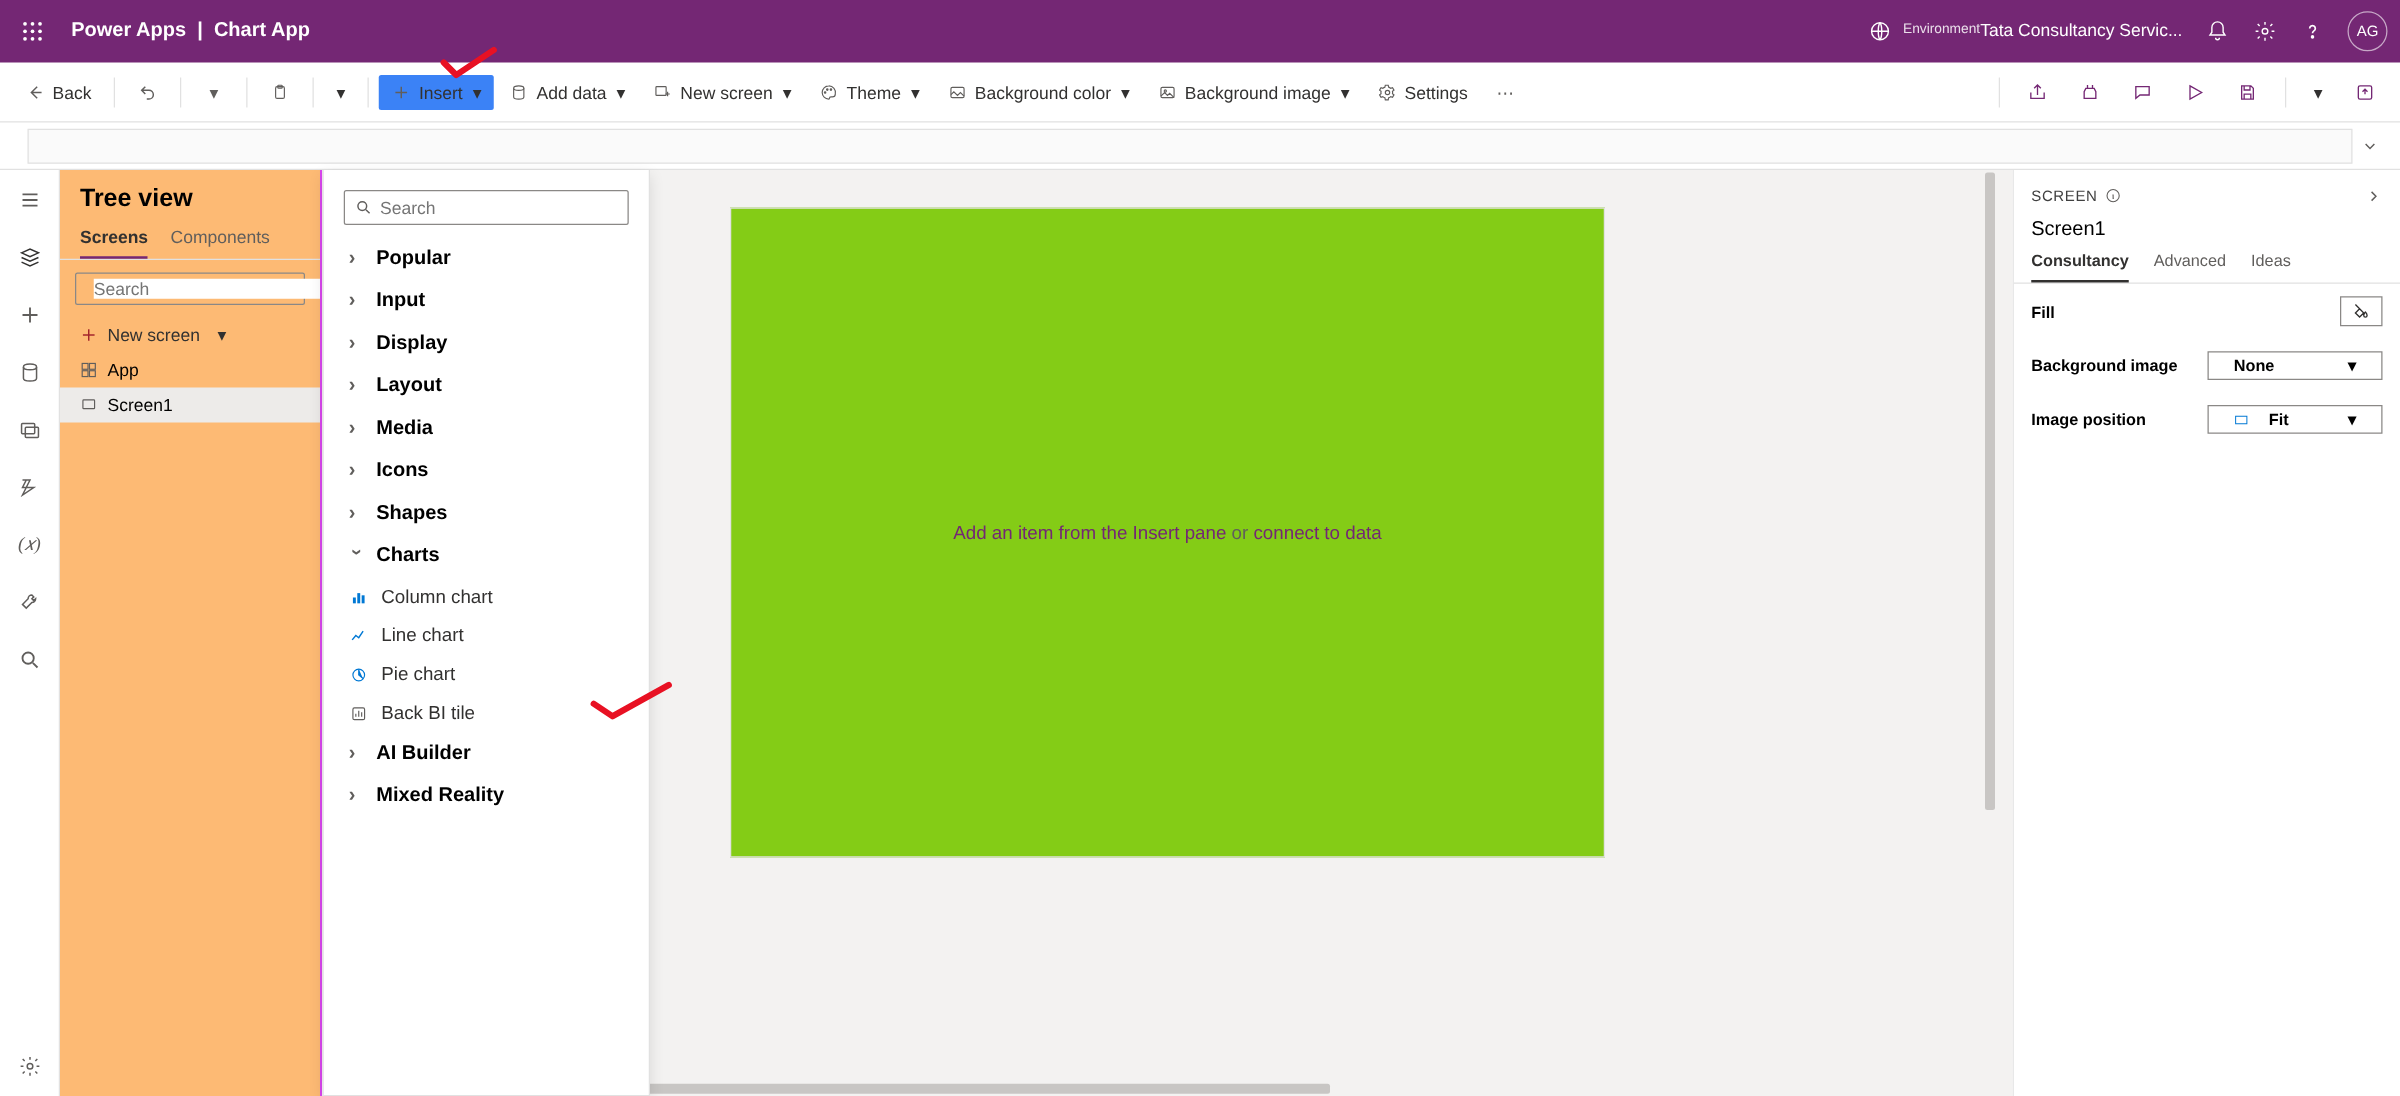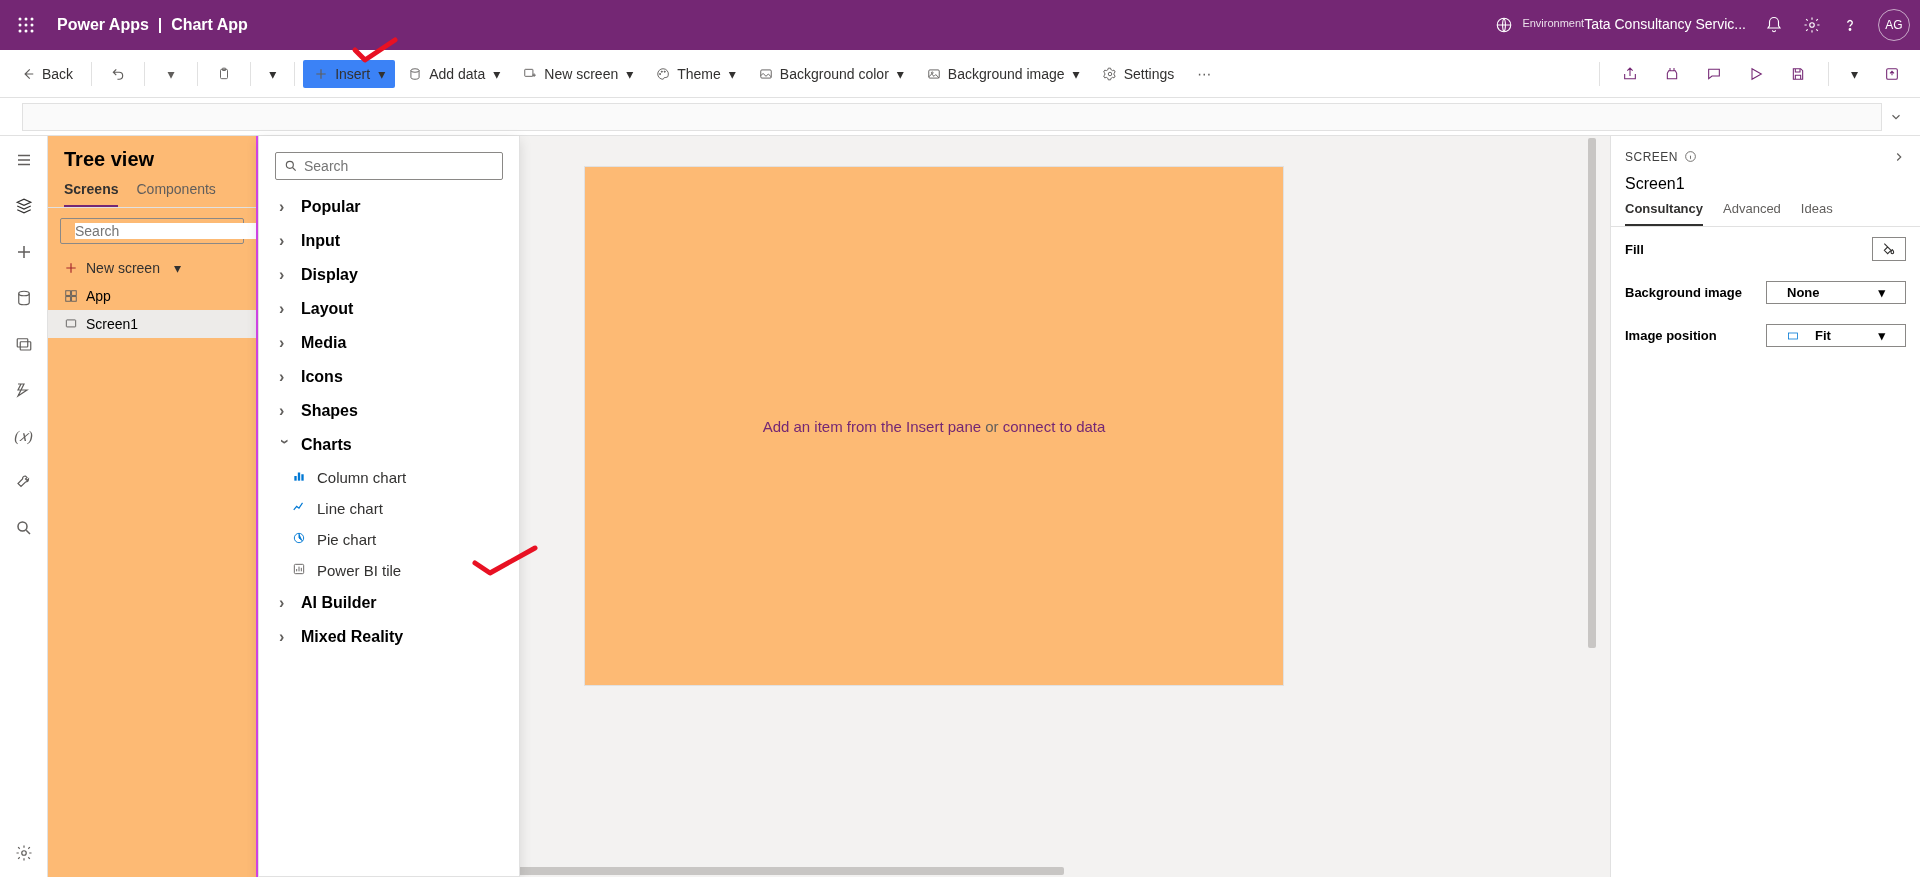--- a/index.html
+++ b/index.html
@@ -52,26 +52,26 @@
 .new-screen-btn { display:flex; align-items:center; gap:8px; padding:6px 16px; font-size:14px; color:#323130; cursor:pointer; }
 .tree-item { display:flex; align-items:center; gap:8px; padding:6px 16px; font-size:14px; cursor:pointer; }
 .tree-item.selected { background:#edebe9; }
 
 
 .insert-panel { position:absolute; left:258px; top:0; width:262px; background:#fff; border:1px solid #e1e1e1; border-top:none; box-shadow:0 4px 12px rgba(0,0,0,.12); z-index:20; padding:12px 0 20px; height: 100%; }
 .insert-search { margin:4px 16px 10px; display:flex; align-items:center; border:1px solid #8a8886; border-radius:2px; padding:5px 8px; gap:6px; }
 .insert-search input { border:none; outline:none; font-size:14px; flex:1; }
 .insert-cat { display:flex; align-items:center; gap:10px; padding:8px 20px; font-size:16px; font-weight:600; cursor:pointer; }
 .insert-cat .chev { width:12px; color:#605e5c; }
-.insert-sub { display:flex; align-items:flex-start; gap:10px; padding:7px 32px; font-size:15px; cursor:pointer; color:#323130; font-weight:400; }
+.insert-sub { display:flex; align-items:center; gap:10px; padding:7px 20px; font-size:15px; cursor:pointer; color:#323130; font-weight:400; }
 .insert-sub .sub-icon { width:16px; display:flex; justify-content:center; color:#0078d4; }
 
 
 .canvas-wrap { flex:1; background:#f3f2f1; display:flex; align-items:flex-start; justify-content:center; padding:30px 10px 10px; position:relative; }
-.canvas { background:#fdba74; width:700px; height:520px; border:1px solid #e1e1e1; display:flex; align-items:center; justify-content:center; }
+.canvas { background:#84cc16; width:700px; height:520px; border:1px solid #e1e1e1; display:flex; align-items:center; justify-content:center; }
 .canvas-hint { color:#605e5c; font-size:15px; }
 .canvas-hint a { color:#742774; text-decoration:none; }
 .canvas-scroll-v { position:absolute; right:12px; top:0; bottom:12px; width:12px; background:#f3f2f1; }
 .canvas-scroll-v .thumb { position:absolute; top:2px; left:2px; right:2px; height:70%; background:#c8c6c4; border-radius:2px; }
 .canvas-scroll-h { position:absolute; left:0; right:12px; bottom:0; height:12px; background:#f3f2f1; }
 .canvas-scroll-h .thumb { position:absolute; left:2px; top:2px; bottom:2px; width:60%; background:#c8c6c4; border-radius:2px; }
 
 
 .props-panel { width:310px; border-left:1px solid #e1e1e1; padding:10px 0 0; }
 .props-head { display:flex; align-items:flex-start; padding:4px 14px; font-size:12px; color:#404040; letter-spacing:.5px; }
@@ -473,21 +473,21 @@
         </span>
       <span>Pie chart</span>
     </div>
     <div class="insert-sub">
       <span class="sub-icon">
           <svg width="14" height="14" viewBox="0 0 24 24" fill="none" stroke="#605e5c" stroke-width="1.6">
             <rect x="4" y="4" width="16" height="16" rx="2"></rect>
             <path d="M8 16v-4M12 16V8M16 16v-6"></path>
           </svg>
         </span>
-      <span>Power BI tile</span>
+      <span>Back BI tile</span>
     </div>
     <div class="insert-cat">
         <span class="chev">›</span>
         <span>AI Builder</span>
       </div>
     <div class="insert-cat">
         <span class="chev">›</span>
         <span>Mixed Reality</span>
       </div>
   </div>

